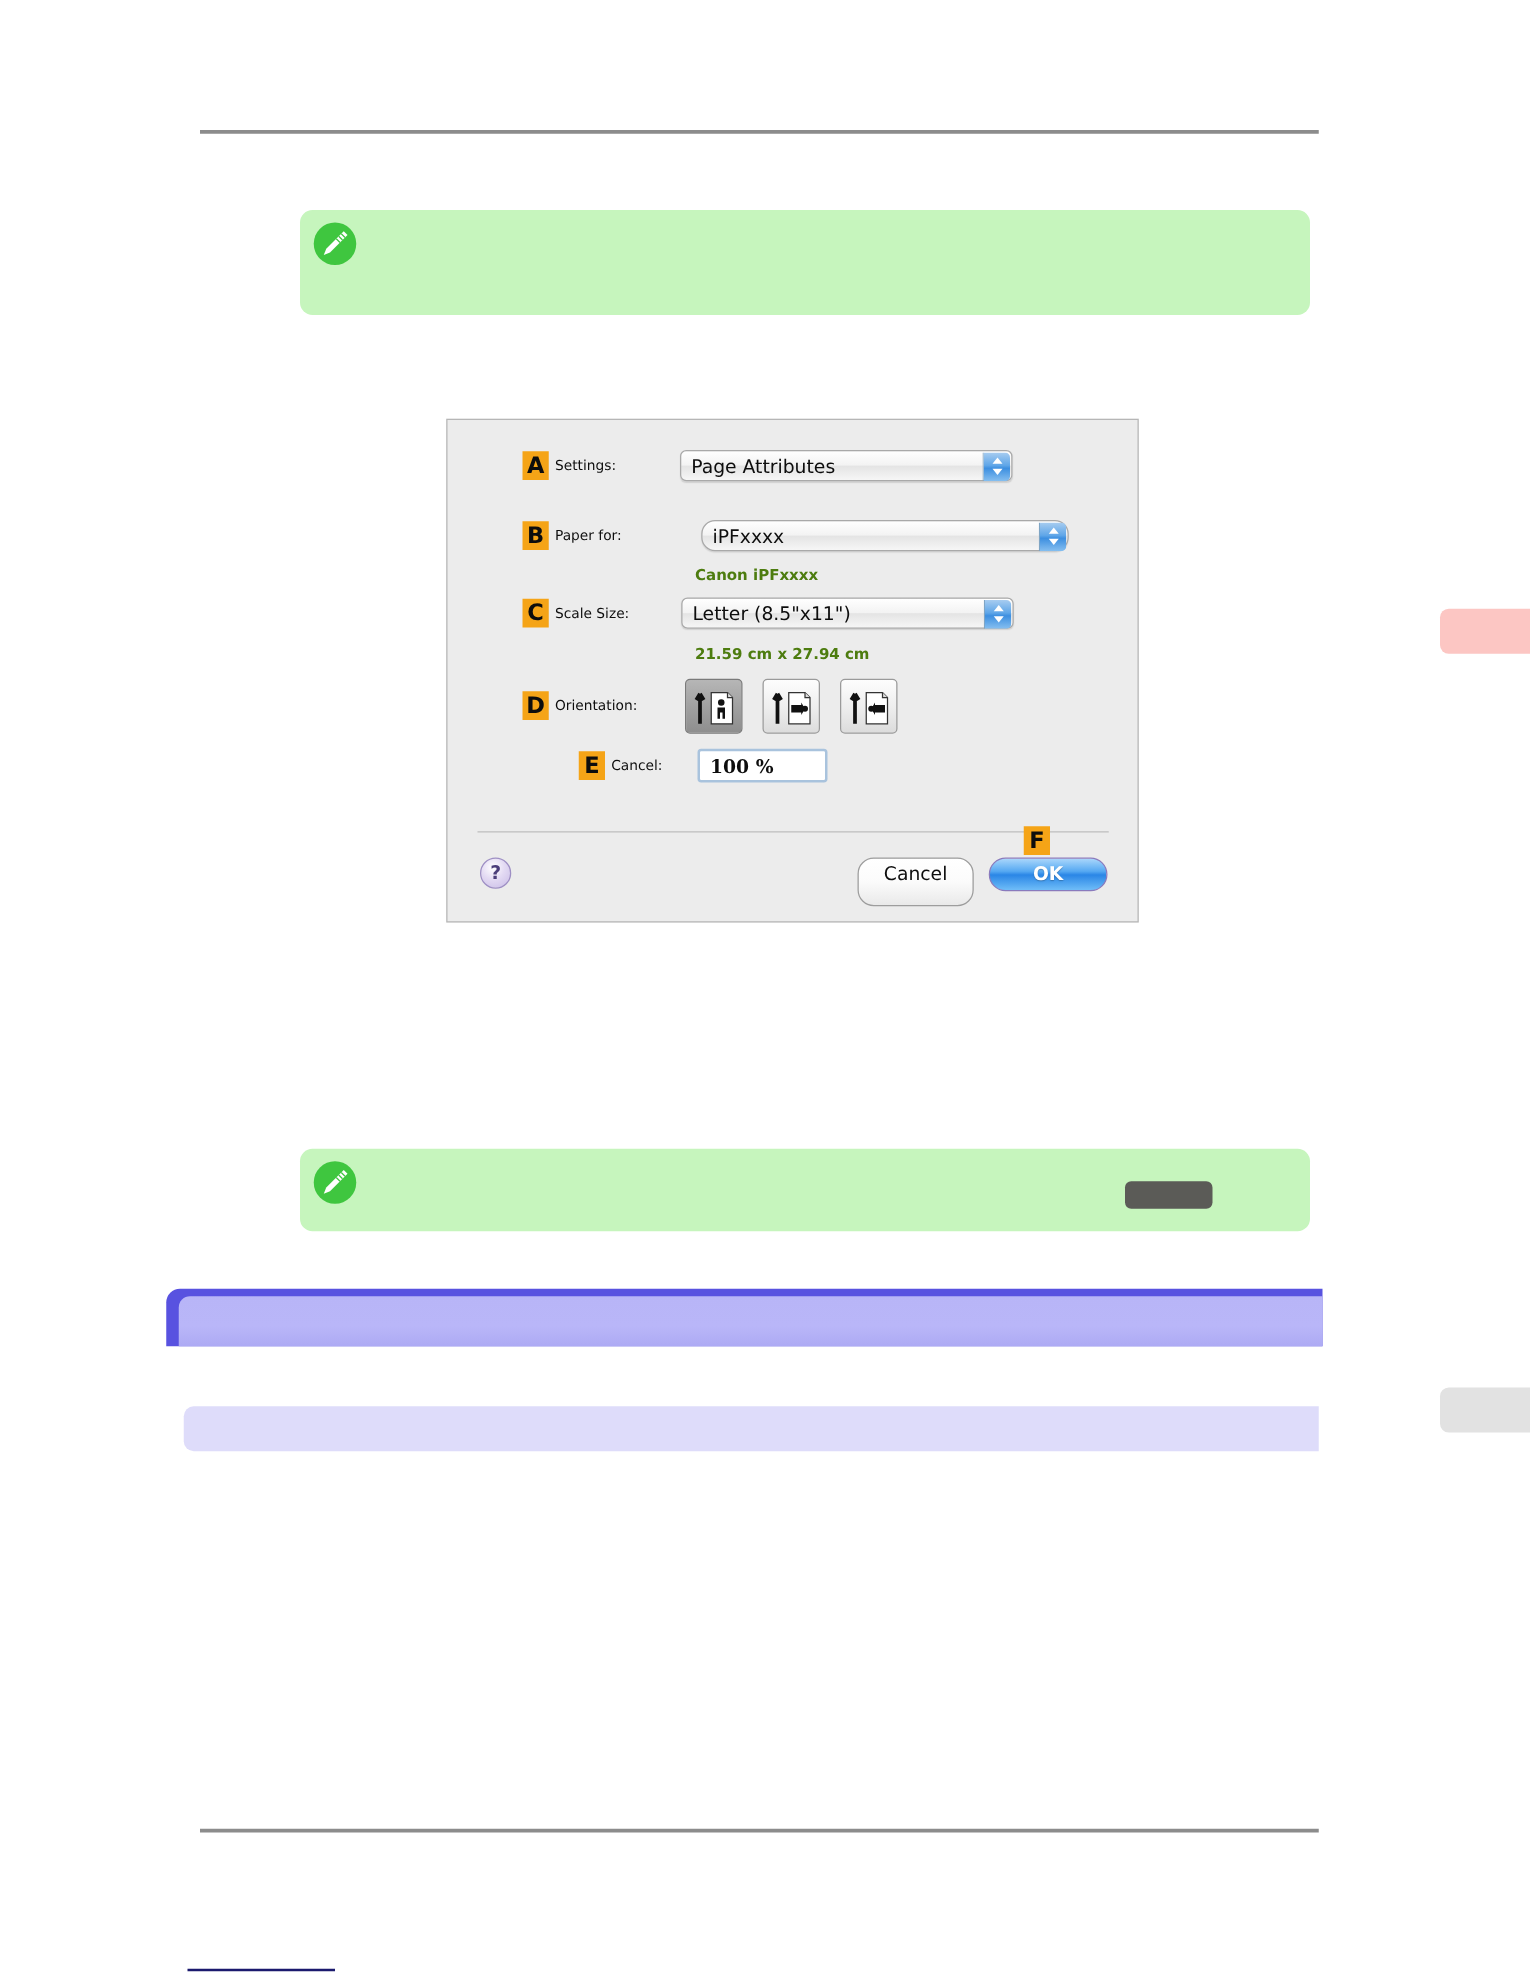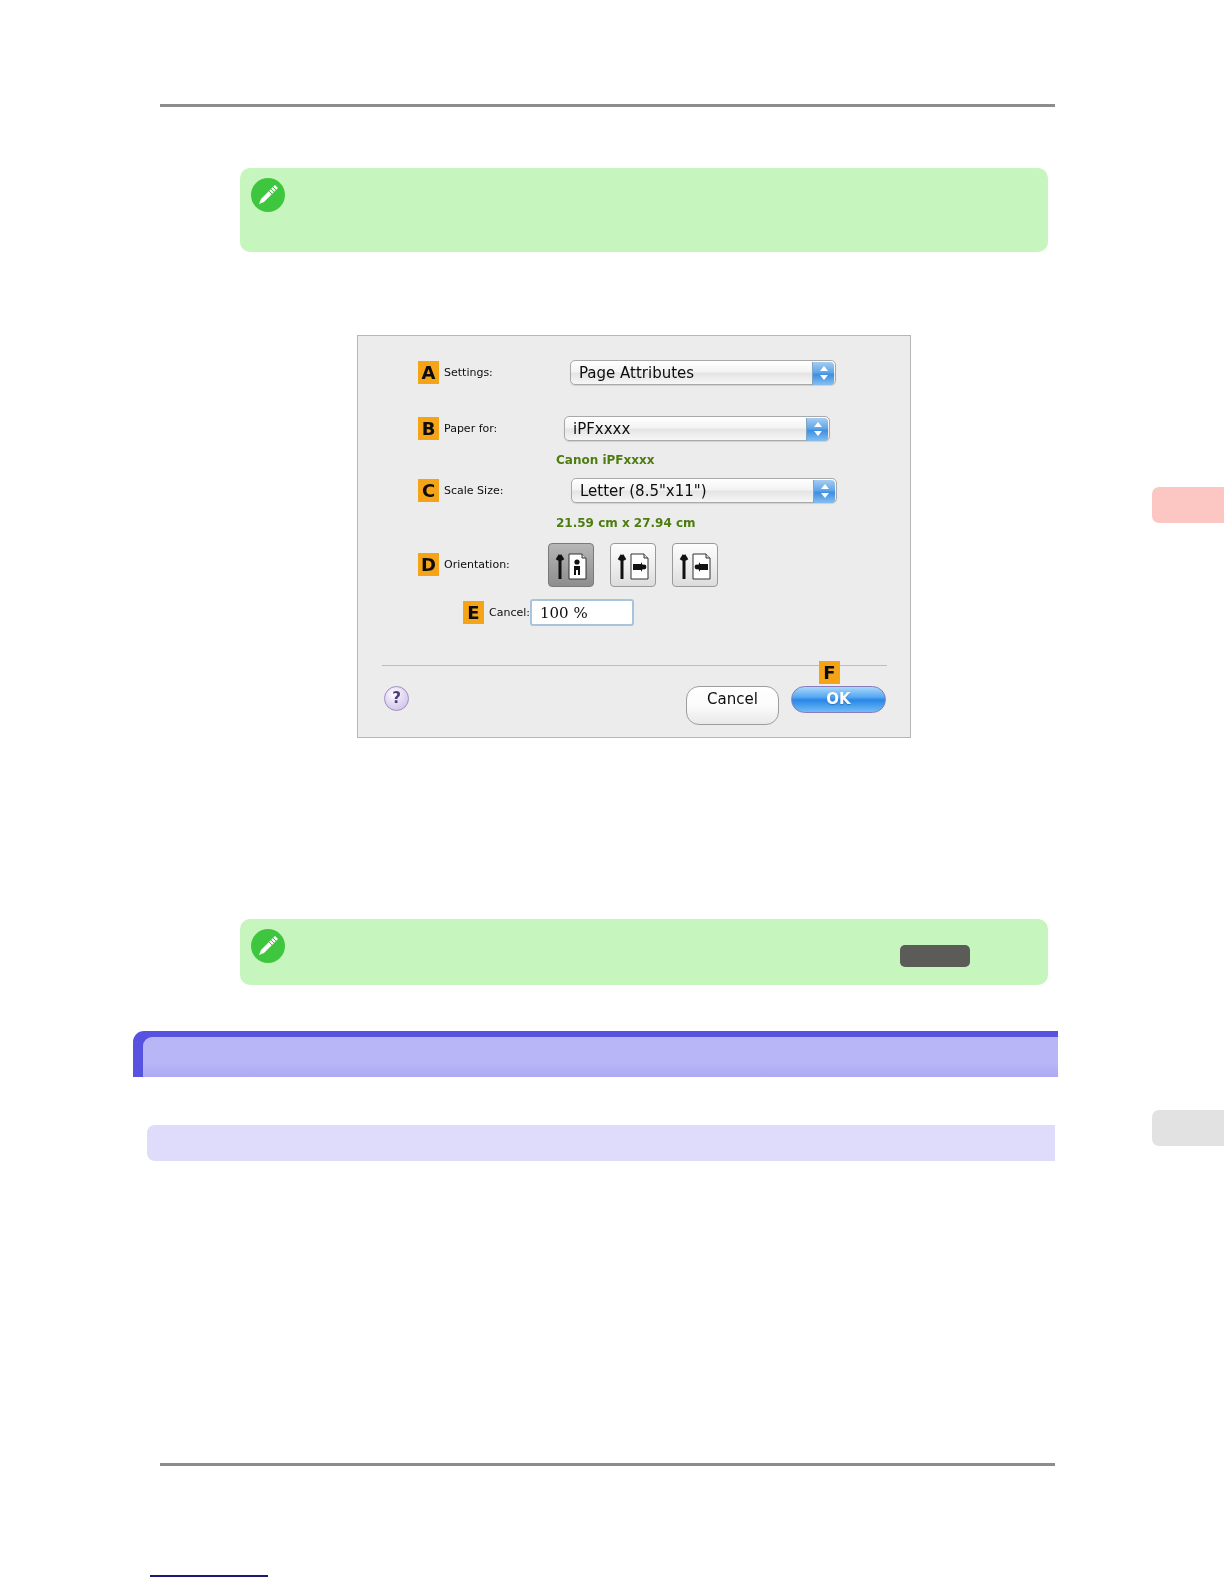--- a/index.html
+++ b/index.html
@@ -190,21 +190,20 @@
   .popup {
     position: relative;
     height: 25px;
     background: linear-gradient(180deg, #ffffff 0%, #f3f3f3 48%, #e4e4e4 52%, #f6f6f6 100%);
     border: 1px solid #a9a9a9;
     border-radius: 5px;
     box-shadow: 0 1px 1px rgba(0,0,0,0.12);
     box-sizing: border-box;
     display: flex;
     align-items: center;
-    margin-left: 26px;
   }
   .popup .value {
     font-size: 15px;
     color: #0d0d0d;
     padding-left: 8px;
     font-family: "DejaVu Sans", sans-serif;
     white-space: nowrap;
   }
   .popup .stepper {
     position: absolute;
@@ -392,21 +391,21 @@
     <span class="stepper">
       <i class="arr up"></i>
         <i class="arr down"></i>
     </span>
   </div>
 
   <div class="row" style="left:60px; top:81px;">
     <span class="marker">B</span>
     <span class="field-label">Paper for:</span>
   </div>
-  <div class="popup" style="position:absolute; left:180px; top:80px; width:266px;">
+  <div class="popup" style="position:absolute; left:203px; top:80px; width:294px;border-radius:11px;">
     <span class="value">iPFxxxx</span>
     <span class="stepper">
       <i class="arr up"></i>
         <i class="arr down"></i>
     </span>
   </div>
   <div class="sub-note" style="left:198px; top:117px;">Canon iPFxxxx</div>
 
   <div class="row" style="left:60px; top:143px;">
     <span class="marker">C</span>
@@ -452,21 +451,21 @@
         <circle cx="18" cy="18" r="2.4" fill="#111"></circle>
         <path d="M29 15 L21 15 L21 13 L18 18 L21 23 L21 21 L29 21 Z" fill="#111"></path>
       </svg>
     </div>
   </div>
 
   <div class="row" style="left:105px; top:265px;">
     <span class="marker">E</span>
     <span class="field-label">Cancel:</span>
   </div>
-  <div class="scale-field" style="position:absolute; left:172px; top:263px;">
+  <div class="scale-field" style="position:absolute; left:200px; top:263px;font-weight:bold;">
     <span class="val">100 %</span>
   </div>
 
   <div class="dlg-divider"></div>
 
   <div class="help-btn">?</div>
   <div class="btn-cancel">Cancel</div>
   <span class="marker standalone" style="left:461px; top:325px;">F</span>
   <div class="btn-ok">OK</div>
 

